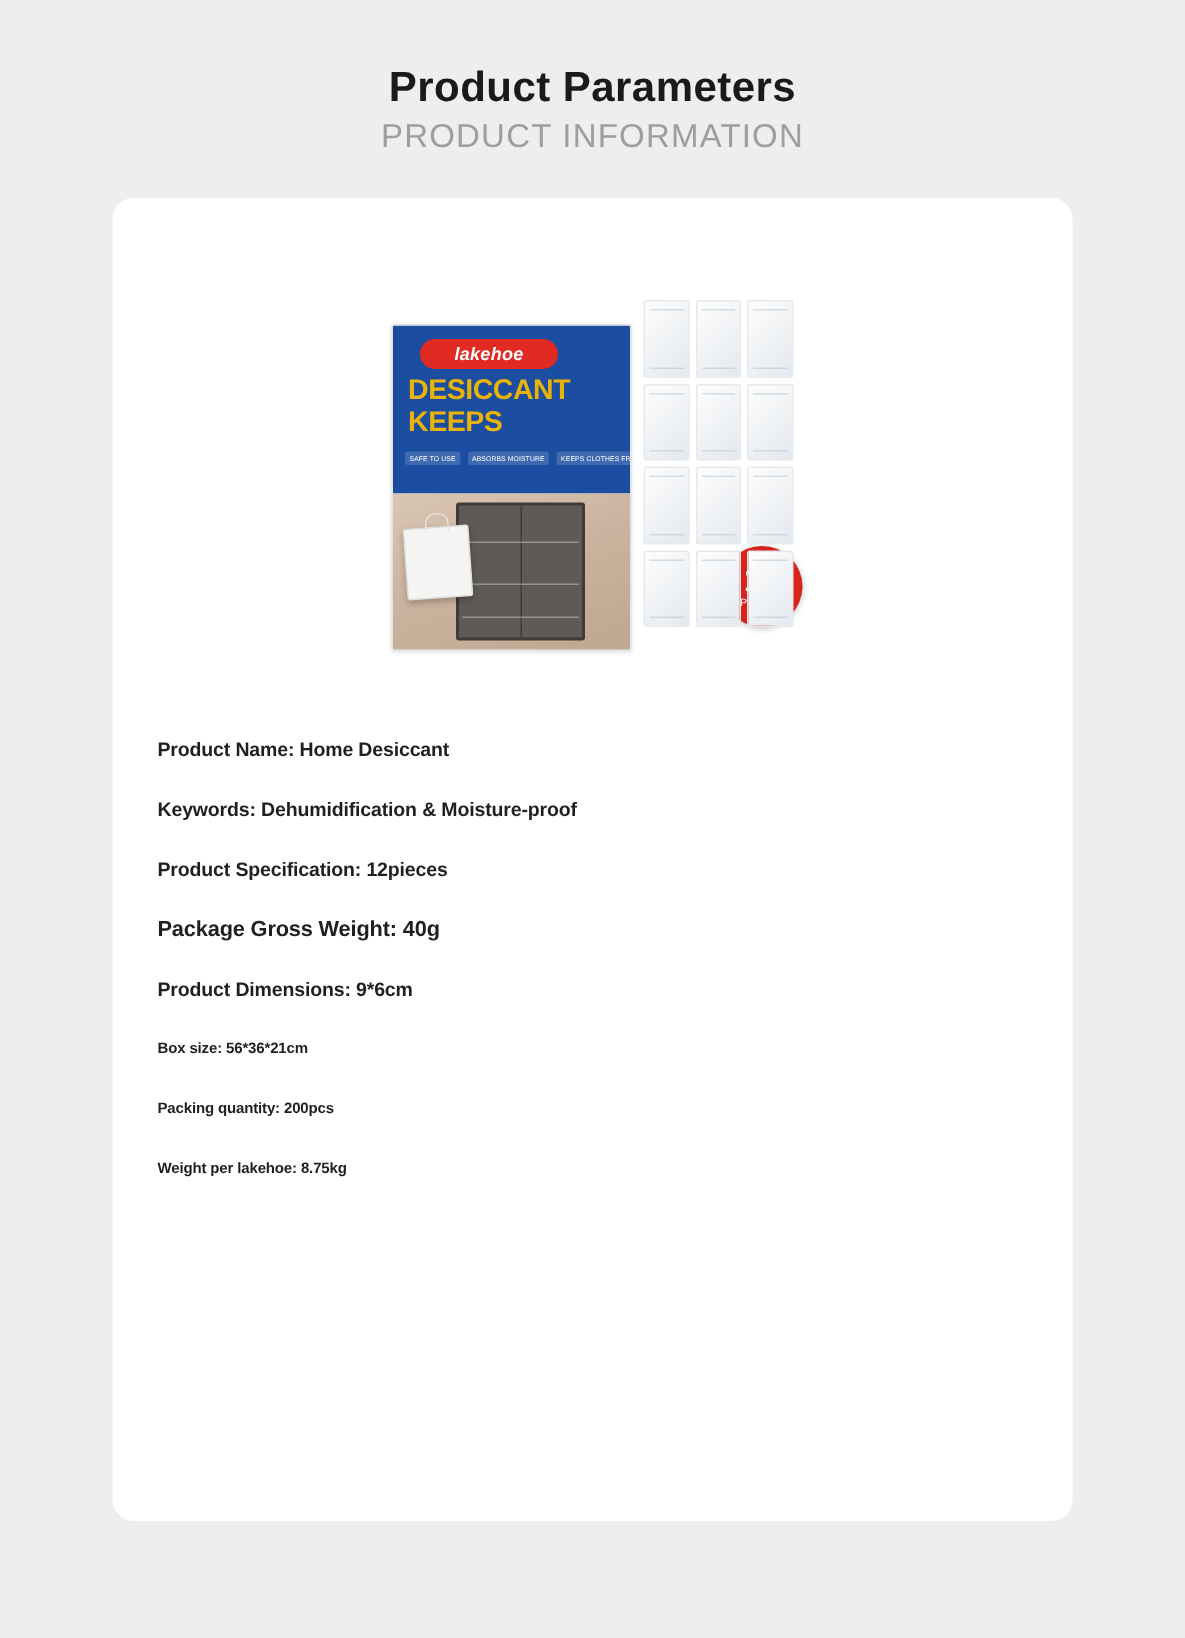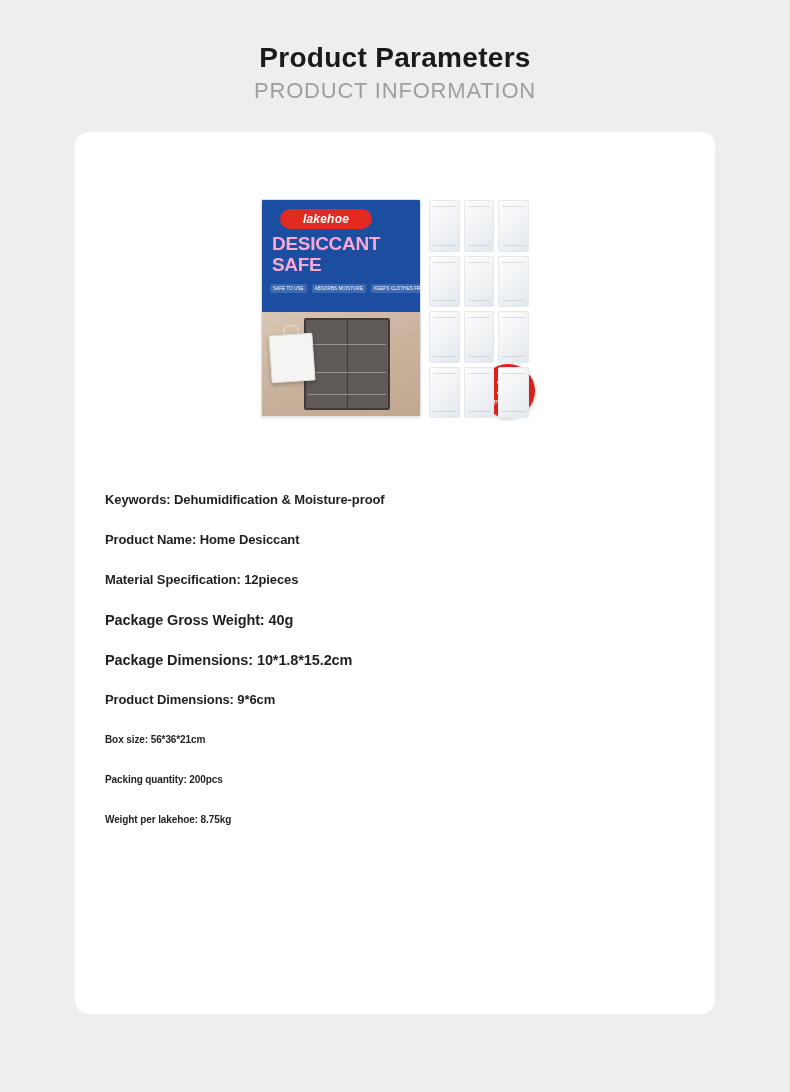--- a/index.html
+++ b/index.html
@@ -58,21 +58,21 @@
   }
   
   .pkg {
     position: relative;
     width: 268px;
     height: 232px;
   }
   .pkg-box {
     position: absolute;
     left: 0;
-    top: 7px;
+    top: 24px;
     width: 160px;
     height: 218px;
     background: #ffffff;
     border: 1px solid #e2e2e2;
     border-radius: 2px;
     overflow: hidden;
     box-shadow: 0 1px 3px rgba(0,0,0,0.10);
     text-decoration: underline;
   }
   .pkg-top {
@@ -97,21 +97,21 @@
     display: flex;
     align-items: center;
     justify-content: center;
     letter-spacing: 0.2px;
   }
   .pkg-headline {
     position: absolute;
     left: 10px;
     top: 33px;
     width: 142px;
-    color: #f9a8d4;
+    color: #eab308;
     font-size: 19px;
     font-weight: bold;
     line-height: 21px;
     letter-spacing: -0.3px;
   }
   .pkg-headline .l2 { font-size: 19px; }
   .pkg-badges {
     position: absolute;
     left: 8px;
     top: 84px;
@@ -258,21 +258,21 @@
   <div class="card">
 
     <div class="product-image-wrap">
       <div class="pkg">
 
         <div class="pkg-box">
           <div class="pkg-top">
             <div class="brand-pill">lakehoe</div>
             <div class="pkg-headline">
               <div>DESICCANT</div>
-              <div class="l2">SAFE</div>
+              <div class="l2">KEEPS</div>
             </div>
             <div class="pkg-badges">
               <span class="pkg-badge">SAFE TO USE</span>
               <span class="pkg-badge">ABSORBS MOISTURE</span>
               <span class="pkg-badge">KEEPS CLOTHES FRESH</span>
             </div>
           </div>
           <div class="pkg-photo">
             <div class="closet">
               <div class="closet-shelf" style="top:24px;"></div>
@@ -300,25 +300,24 @@
           <div class="sachet"></div>
           <div class="sachet"></div>
           <div class="sachet"></div>
           <div class="sachet"></div>
         </div>
 
       </div>
     </div>
 
     <div class="specs">
+      <div class="spec-row small">Product Name: Home Desiccant</div>
       <div class="spec-row small">Keywords: Dehumidification &amp; Moisture-proof</div>
-      <div class="spec-row small">Product Name: Home Desiccant</div>
-      <div class="spec-row small">Material Specification: 12pieces</div>
+      <div class="spec-row small">Product Specification: 12pieces</div>
       <div class="spec-row">Package Gross Weight: 40g</div>
-      <div class="spec-row">Package Dimensions: 10*1.8*15.2cm</div>
       <div class="spec-row small">Product Dimensions: 9*6cm</div>
       <div class="spec-row mid">Box size: 56*36*21cm</div>
       <div class="spec-row mid">Packing quantity: 200pcs</div>
       <div class="spec-row mid">Weight per lakehoe: 8.75kg</div>
     </div>
 
   </div>
 </div>
 
 </body></html>

